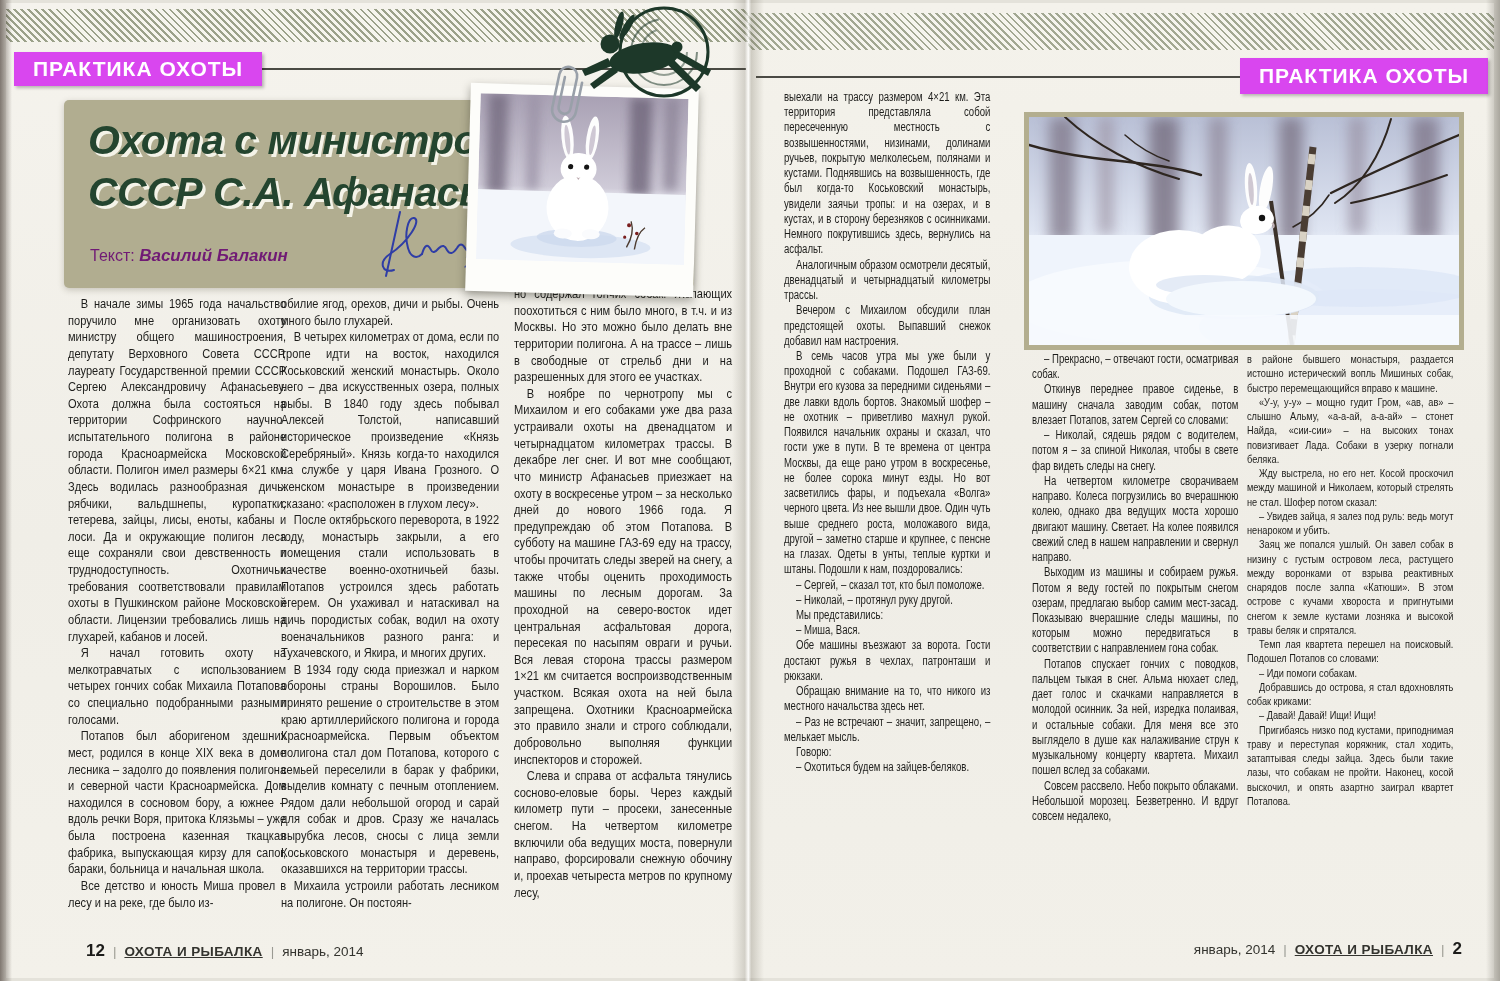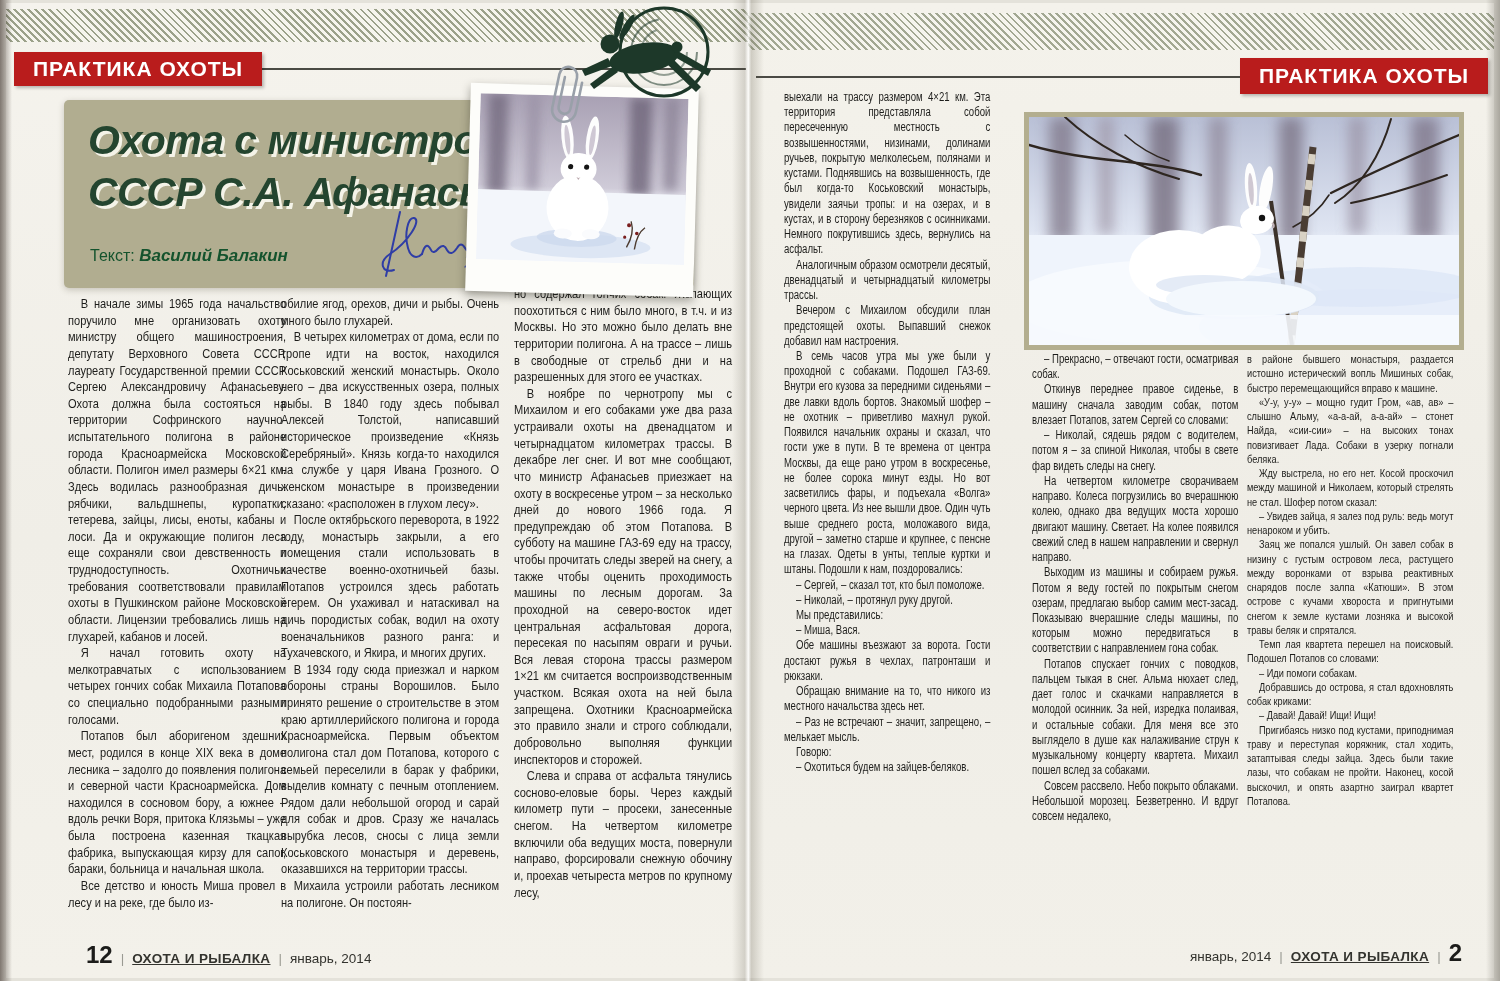--- a/index.html
+++ b/index.html
@@ -5,56 +5,56 @@
   html,body{margin:0;padding:0;background:#d8d6cd;}
   .stage{position:relative;width:1500px;height:981px;background:#e4e2da;overflow:hidden;
          font-family:"Liberation Sans",sans-serif;color:#1c1c1a;}
   .page{position:absolute;top:3px;height:975px;background:linear-gradient(180deg,#f5f3ed 0%,#f0eee7 55%,#f3f1ea 100%);}
   .page-left{left:6px;width:742px;}
   .page-right{left:748px;width:746px;background:linear-gradient(180deg,#f4f2eb 0%,#efede6 55%,#f2f0e9 100%);}
   .stripe{position:absolute;background:repeating-linear-gradient(45deg,#f6f5ee 0 3px,#9ba18a 3px 5px);}
   .stripe-left{left:6px;top:9px;width:742px;height:33px;}
   .stripe-right{left:748px;top:13px;width:746px;height:37px;opacity:.92;}
   .logo{position:absolute;left:572px;top:0px;z-index:6;}
-  .section-box{position:absolute;background:#b91c1c;color:#fff;z-index:5;
+  .section-box{position:absolute;background:#d946ef;color:#fff;z-index:5;
                display:flex;align-items:center;justify-content:center;
                font-weight:bold;font-size:21px;letter-spacing:1px;
                box-shadow:2px 2px 3px rgba(0,0,0,.25);}
   .section-box-left{left:14px;top:52px;width:248px;height:34px;}
   .section-box-right{left:1240px;top:58px;width:248px;height:36px;}
   .hrule{position:absolute;height:2px;background:#4a4a44;}
   .hrule-left{left:262px;top:68px;width:484px;}
   .hrule-right{left:756px;top:76px;width:488px;height:1.6px;}
   .title-block{position:absolute;left:64px;top:100px;width:630px;height:188px;
                background:#b1ad90;border-radius:5px;box-shadow:0 2px 6px rgba(70,65,45,.25);}
   .title{position:absolute;left:24px;top:14px;font-weight:bold;font-style:italic;
          font-size:41px;line-height:1.28;color:#24452f;letter-spacing:-0.5px;
          text-shadow:3px 3px 0 rgba(250,249,240,.92);}
-  .byline{position:absolute;left:26px;top:146px;font-size:16px;color:#14532d;white-space:nowrap;}
+  .byline{position:absolute;left:26px;top:146px;font-size:16px;color:#701a75;white-space:nowrap;}
   .byline b{font-style:italic;font-size:17px;}
   .signature{position:absolute;left:300px;top:108px;}
   .hand-date{position:absolute;left:400px;top:148px;font-family:"DejaVu Serif",serif;
              font-style:italic;color:#2c3ba6;font-size:17px;letter-spacing:1.5px;transform:rotate(-3deg);}
   .polaroid{position:absolute;left:468px;top:86px;width:208px;background:#fdfdfa;
             padding:10px 10px 28px 10px;transform:rotate(1.6deg);
             box-shadow:0 4px 10px rgba(40,40,30,.4);z-index:4;}
   .paperclip{position:absolute;left:552px;top:64px;z-index:7;transform:rotate(12deg);}
   .photo-frame{position:absolute;left:1024px;top:112px;width:440px;height:238px;
                border:5px solid #b3ae8f;box-sizing:border-box;background:#dfe5f2;z-index:3;}
   .col{position:absolute;overflow:hidden;}
   .coltext{text-align:justify;color:#1d1d1b;}
   .left-col .coltext{width:256px;transform:scaleX(0.852);transform-origin:0 0;
                      font-size:13px;line-height:1.28;}
   .right-col .coltext{width:258px;transform:scaleX(0.80);transform-origin:0 0;
                       font-size:12px;line-height:1.27;}
   .right-col-sm .coltext{font-size:11.5px;line-height:1.24;}
   .coltext p{margin:0;}
   .coltext p.ind{text-indent:15px;}
   .footer{position:absolute;display:flex;align-items:baseline;font-size:13.5px;color:#33332e;}
-  .footer .pnum{font-weight:bold;font-size:24px;color:#1c1c1a;}
+  .footer .pnum{font-weight:bold;font-size:17px;color:#1c1c1a;}
   .footer .mag{font-weight:600;letter-spacing:.4px;text-decoration:underline;}
   .footer .pipe{color:#9a9a92;margin:0 8px;font-weight:300;}
   .footer-left{left:86px;top:941px;}
   .footer-right{left:1024px;top:939px;width:438px;justify-content:flex-end;}
   .gutter{position:absolute;left:732px;top:0;width:32px;height:981px;z-index:8;pointer-events:none;
           background:linear-gradient(90deg,rgba(0,0,0,0) 0%,rgba(80,75,60,.20) 40%,rgba(255,255,255,.75) 51%,rgba(100,95,78,.26) 60%,rgba(0,0,0,0) 100%);}
   .edge-left{position:absolute;left:0;top:0;width:12px;height:981px;z-index:8;
              background:linear-gradient(90deg,rgba(45,32,26,.55),rgba(45,32,26,0));}
   .edge-right{position:absolute;right:0;top:0;width:14px;height:981px;z-index:8;
               background:linear-gradient(270deg,rgba(60,55,45,.35),rgba(60,55,45,0));}

